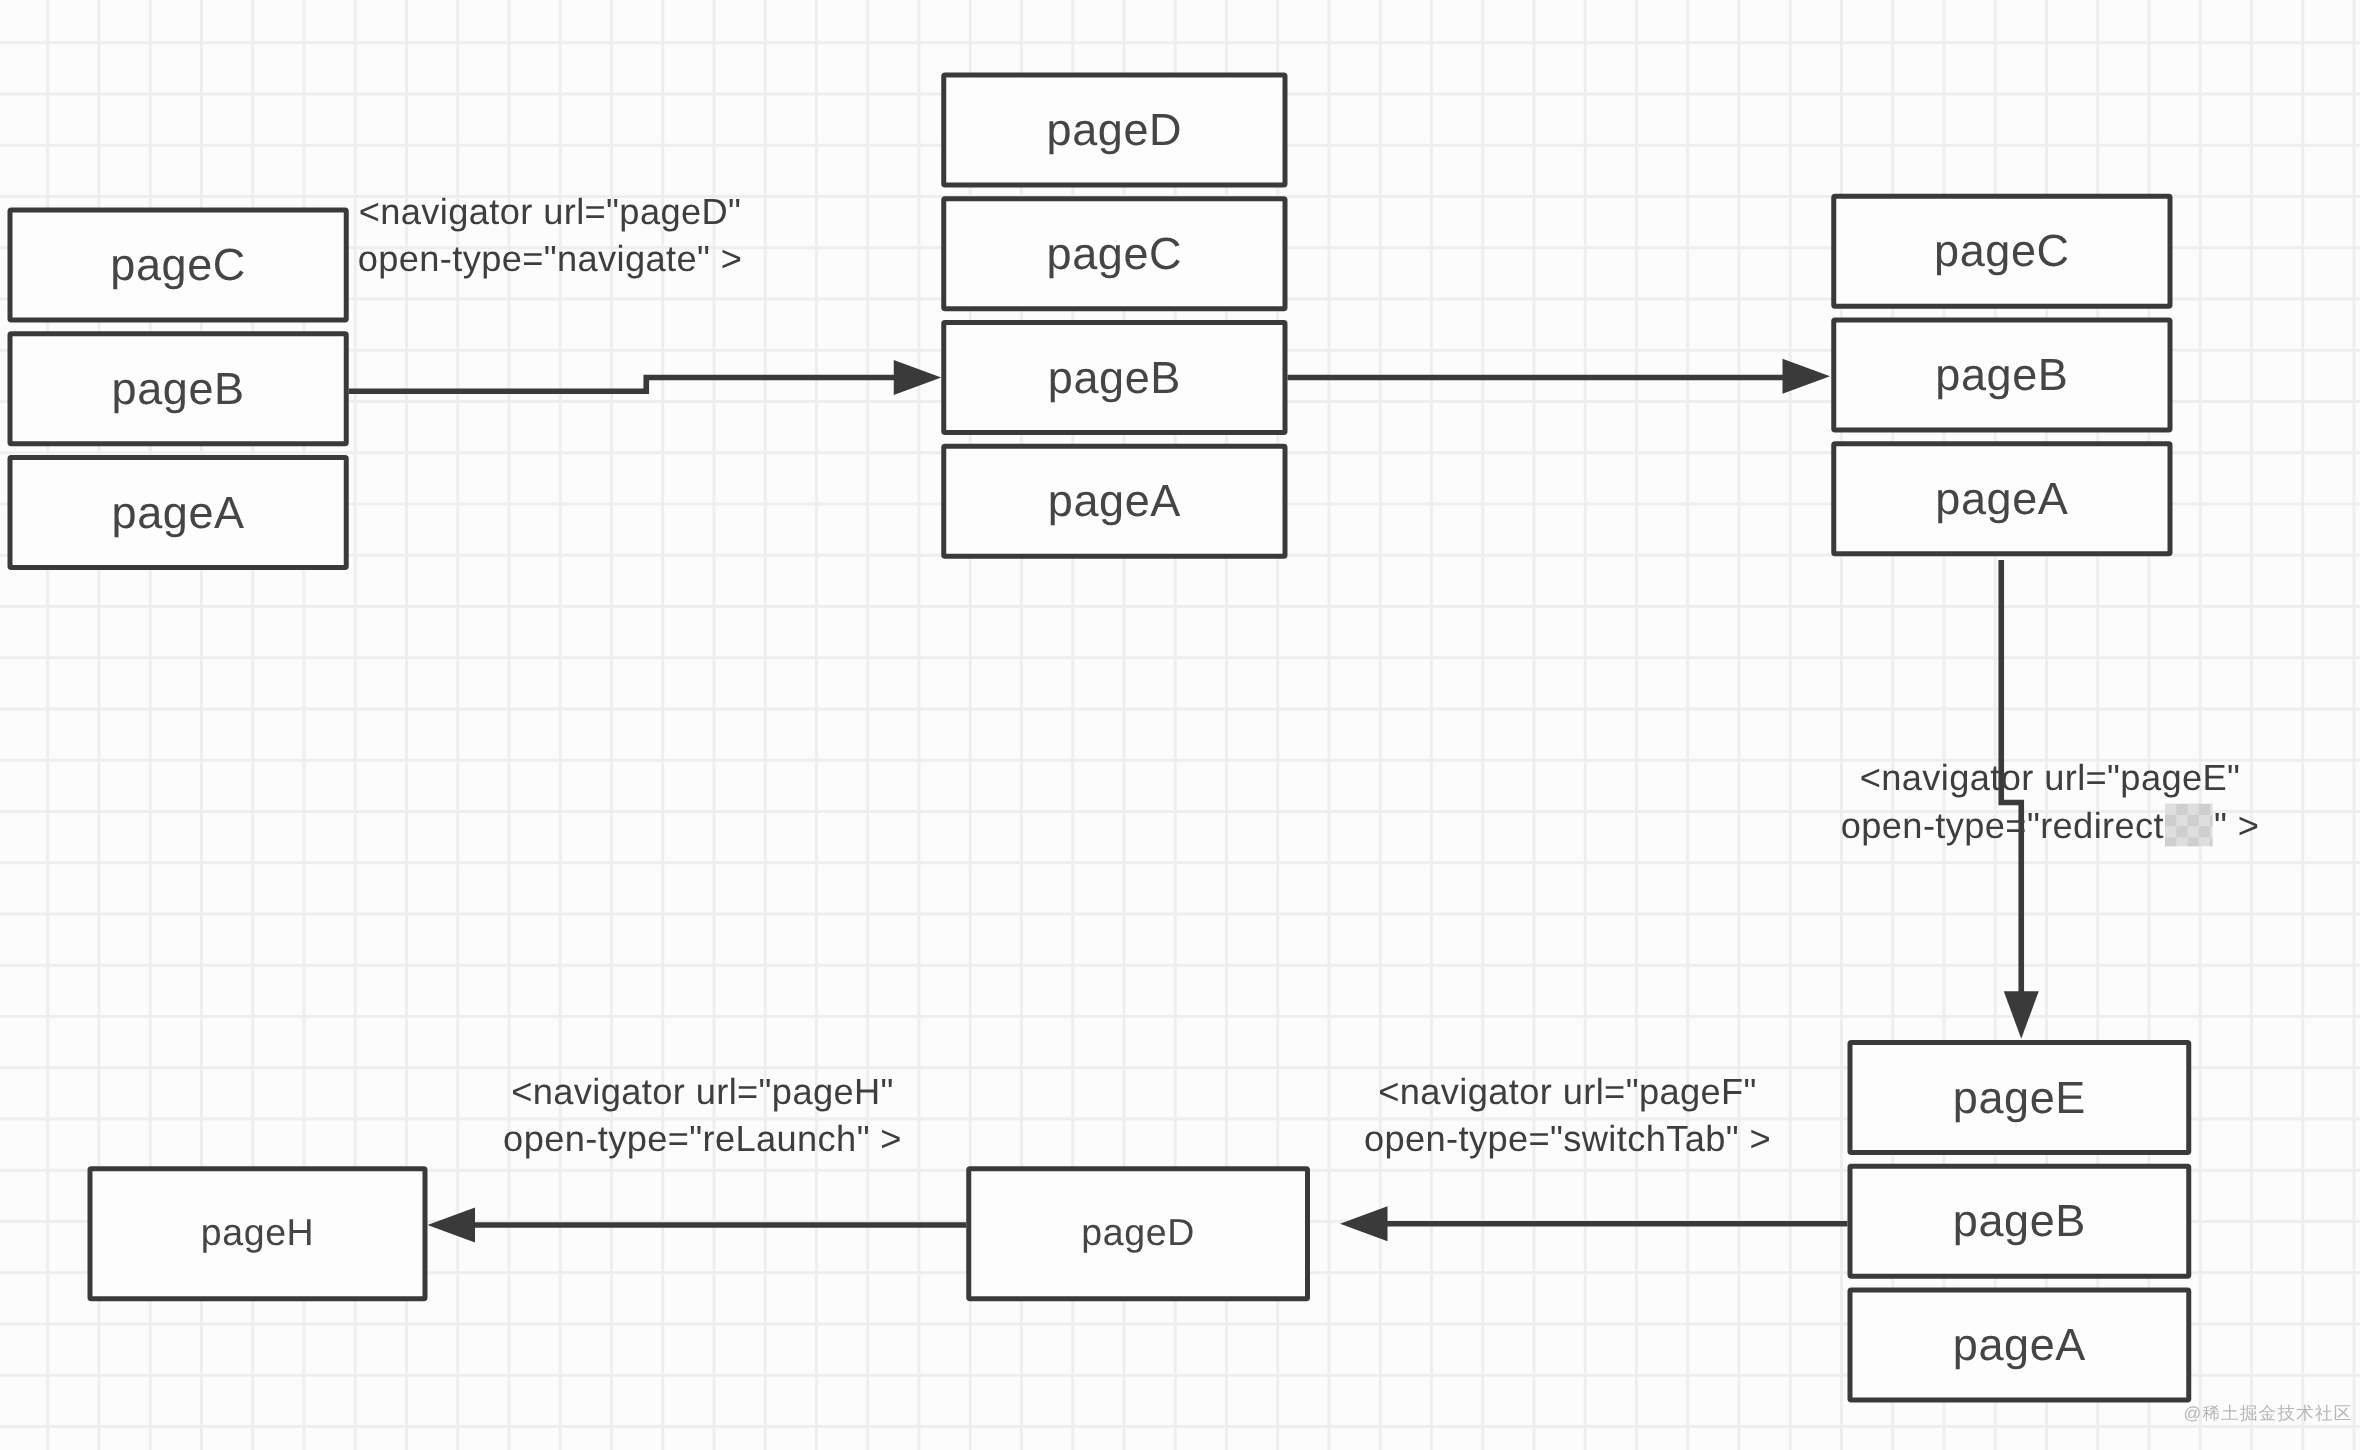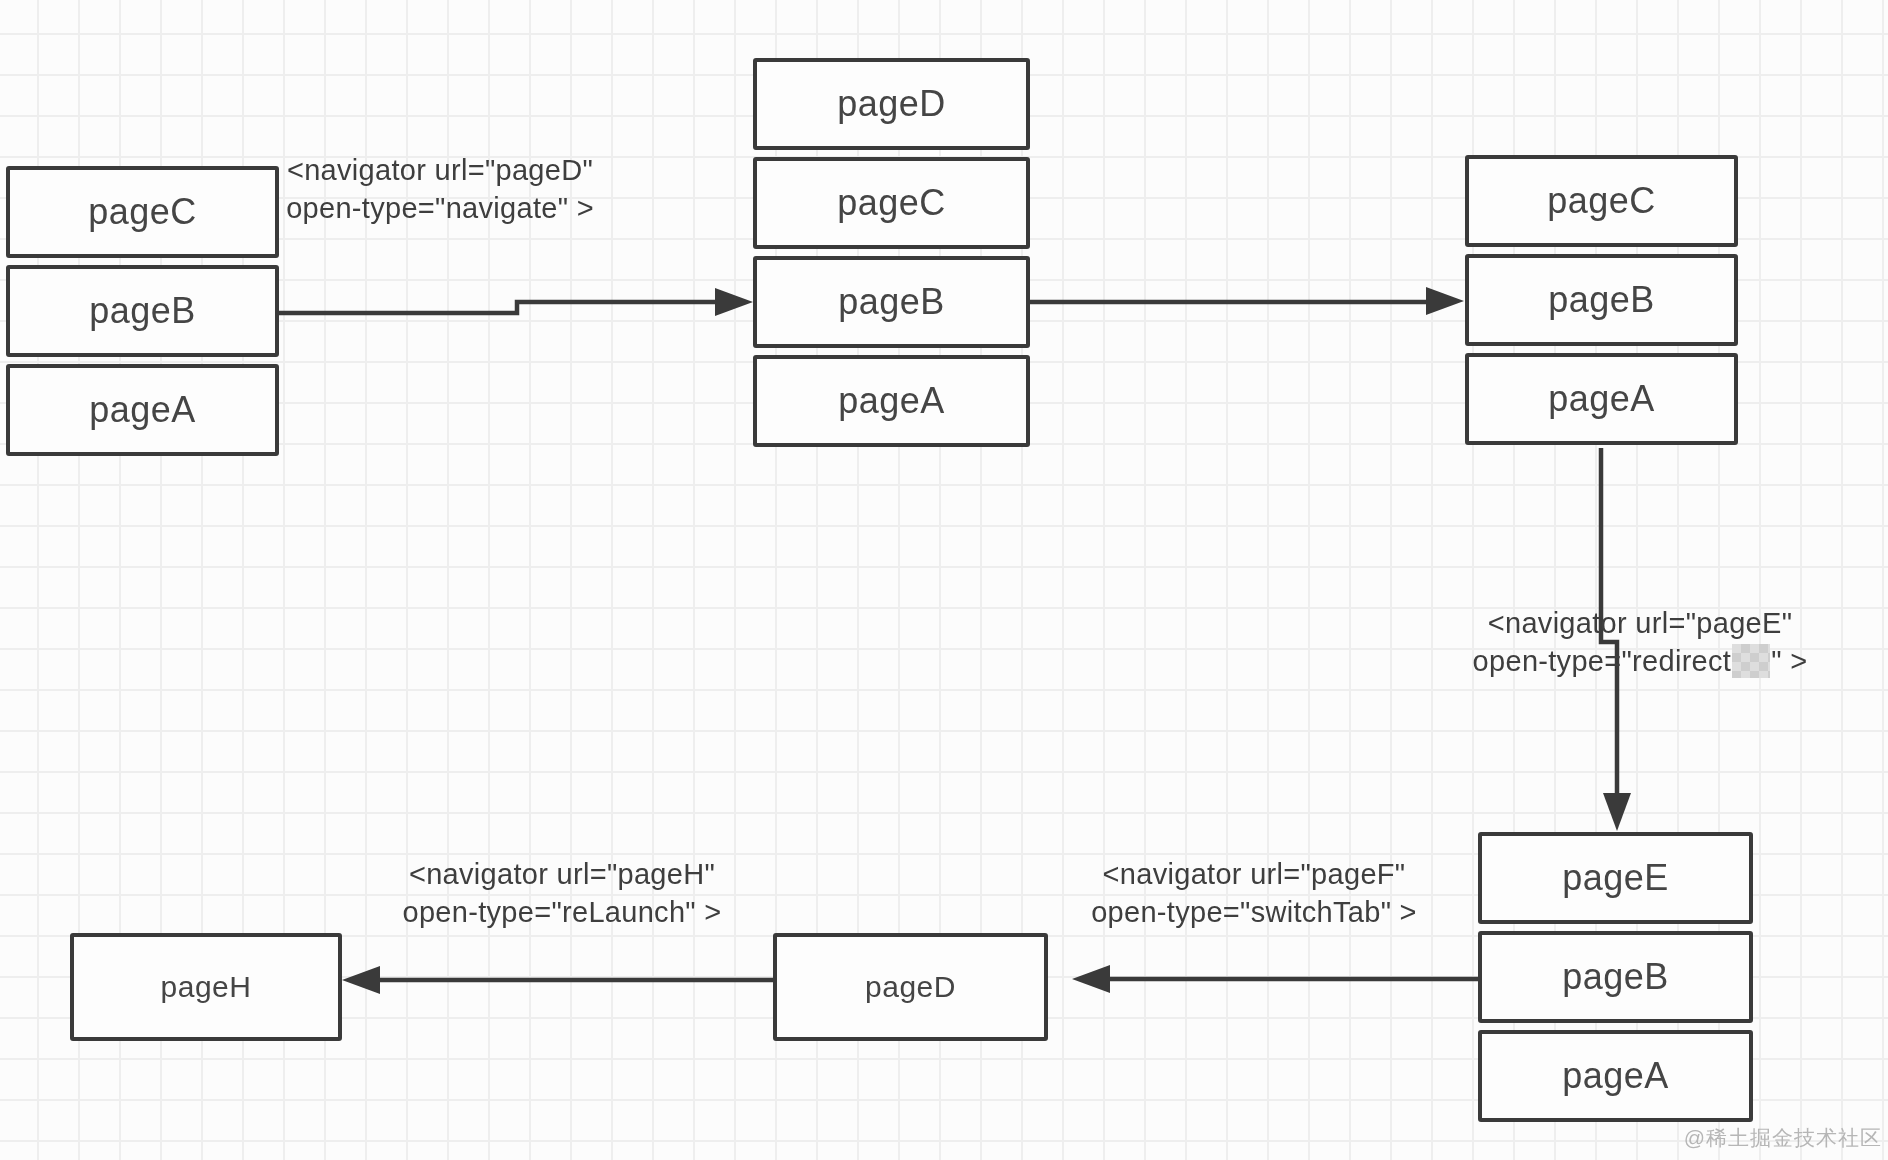--- a/index.html
+++ b/index.html
@@ -67,22 +67,22 @@
     background-position:0 0,9px 9px;
   }
   #arrows{
     position:absolute;left:0;top:0;
     pointer-events:none;
   }
   #arrows path{stroke:#3a3a3a;stroke-width:4.5;fill:none;}
   #arrows polygon{fill:#3a3a3a;stroke:none;}
   #watermark{
     position:absolute;
-    right:6px;bottom:8px;
-    font-size:21px;
+    right:6px;bottom:20px;
+    font-size:14px;
     color:#b6b6b6;
     letter-spacing:1px;
   }
 </style>
 </head>
 <body>
 
 <div id="canvas">
 
   <svg id="arrows" width="1888" height="1160" viewBox="0 0 1888 1160">

